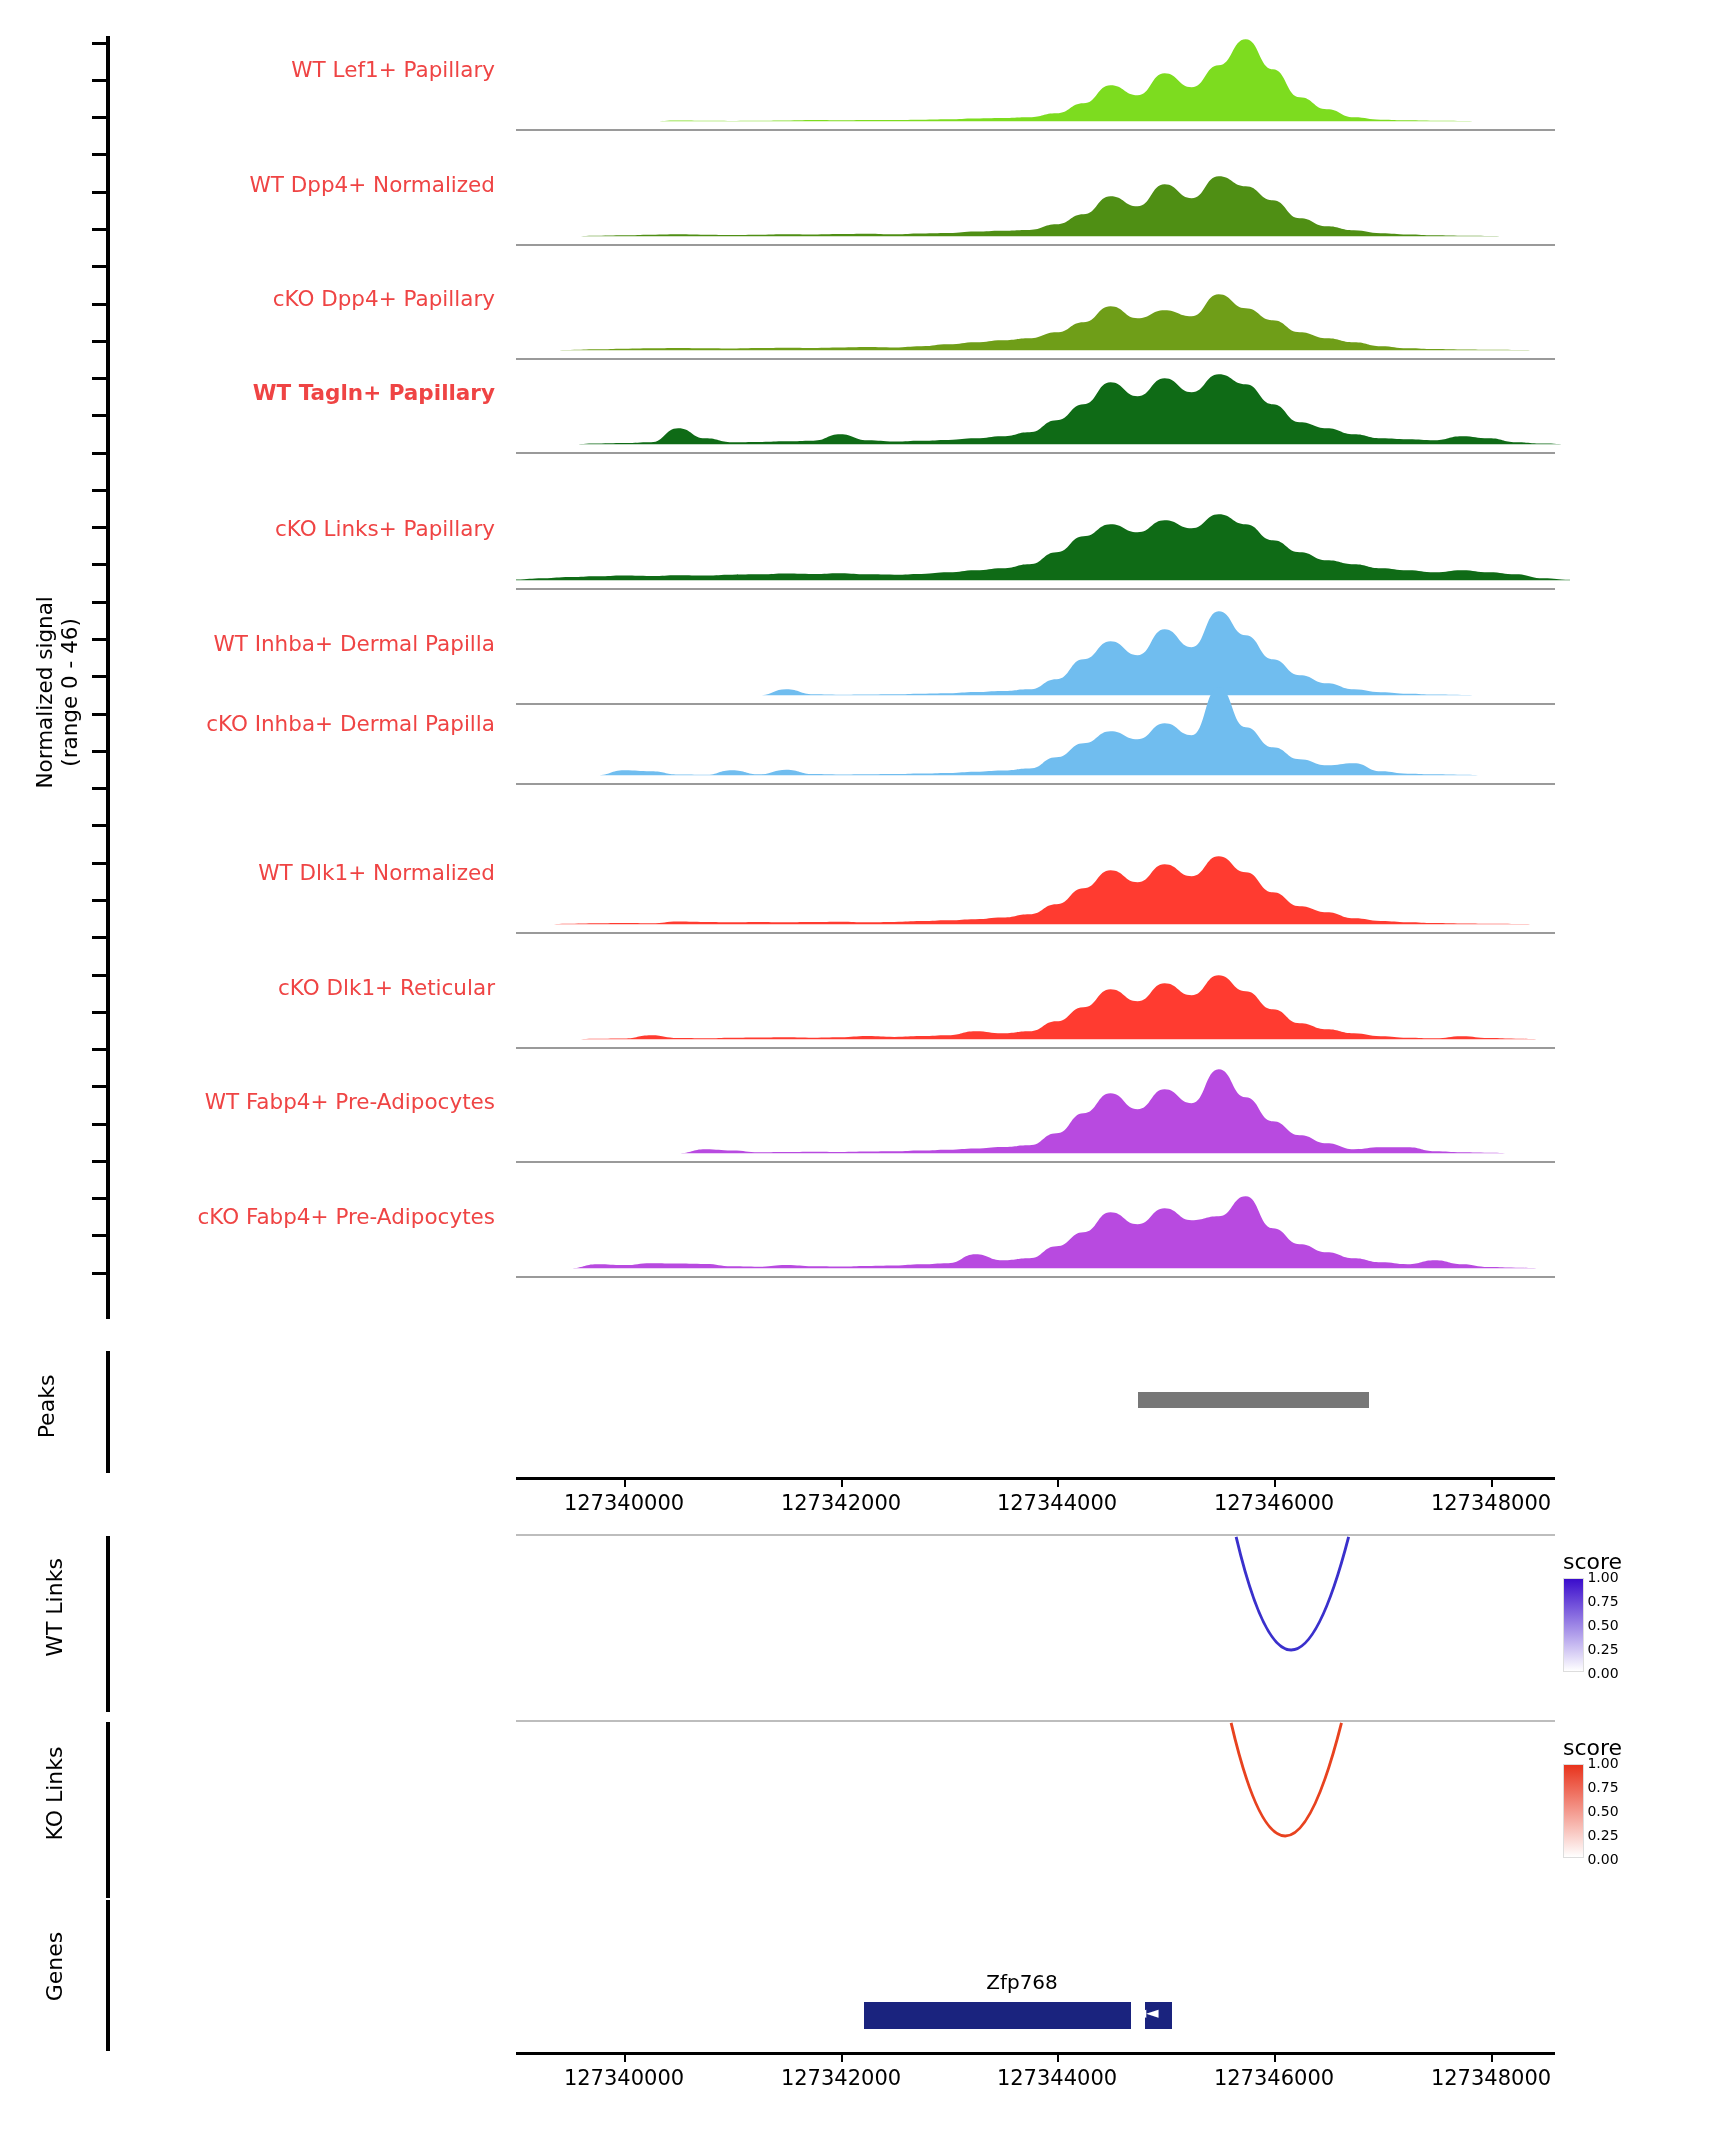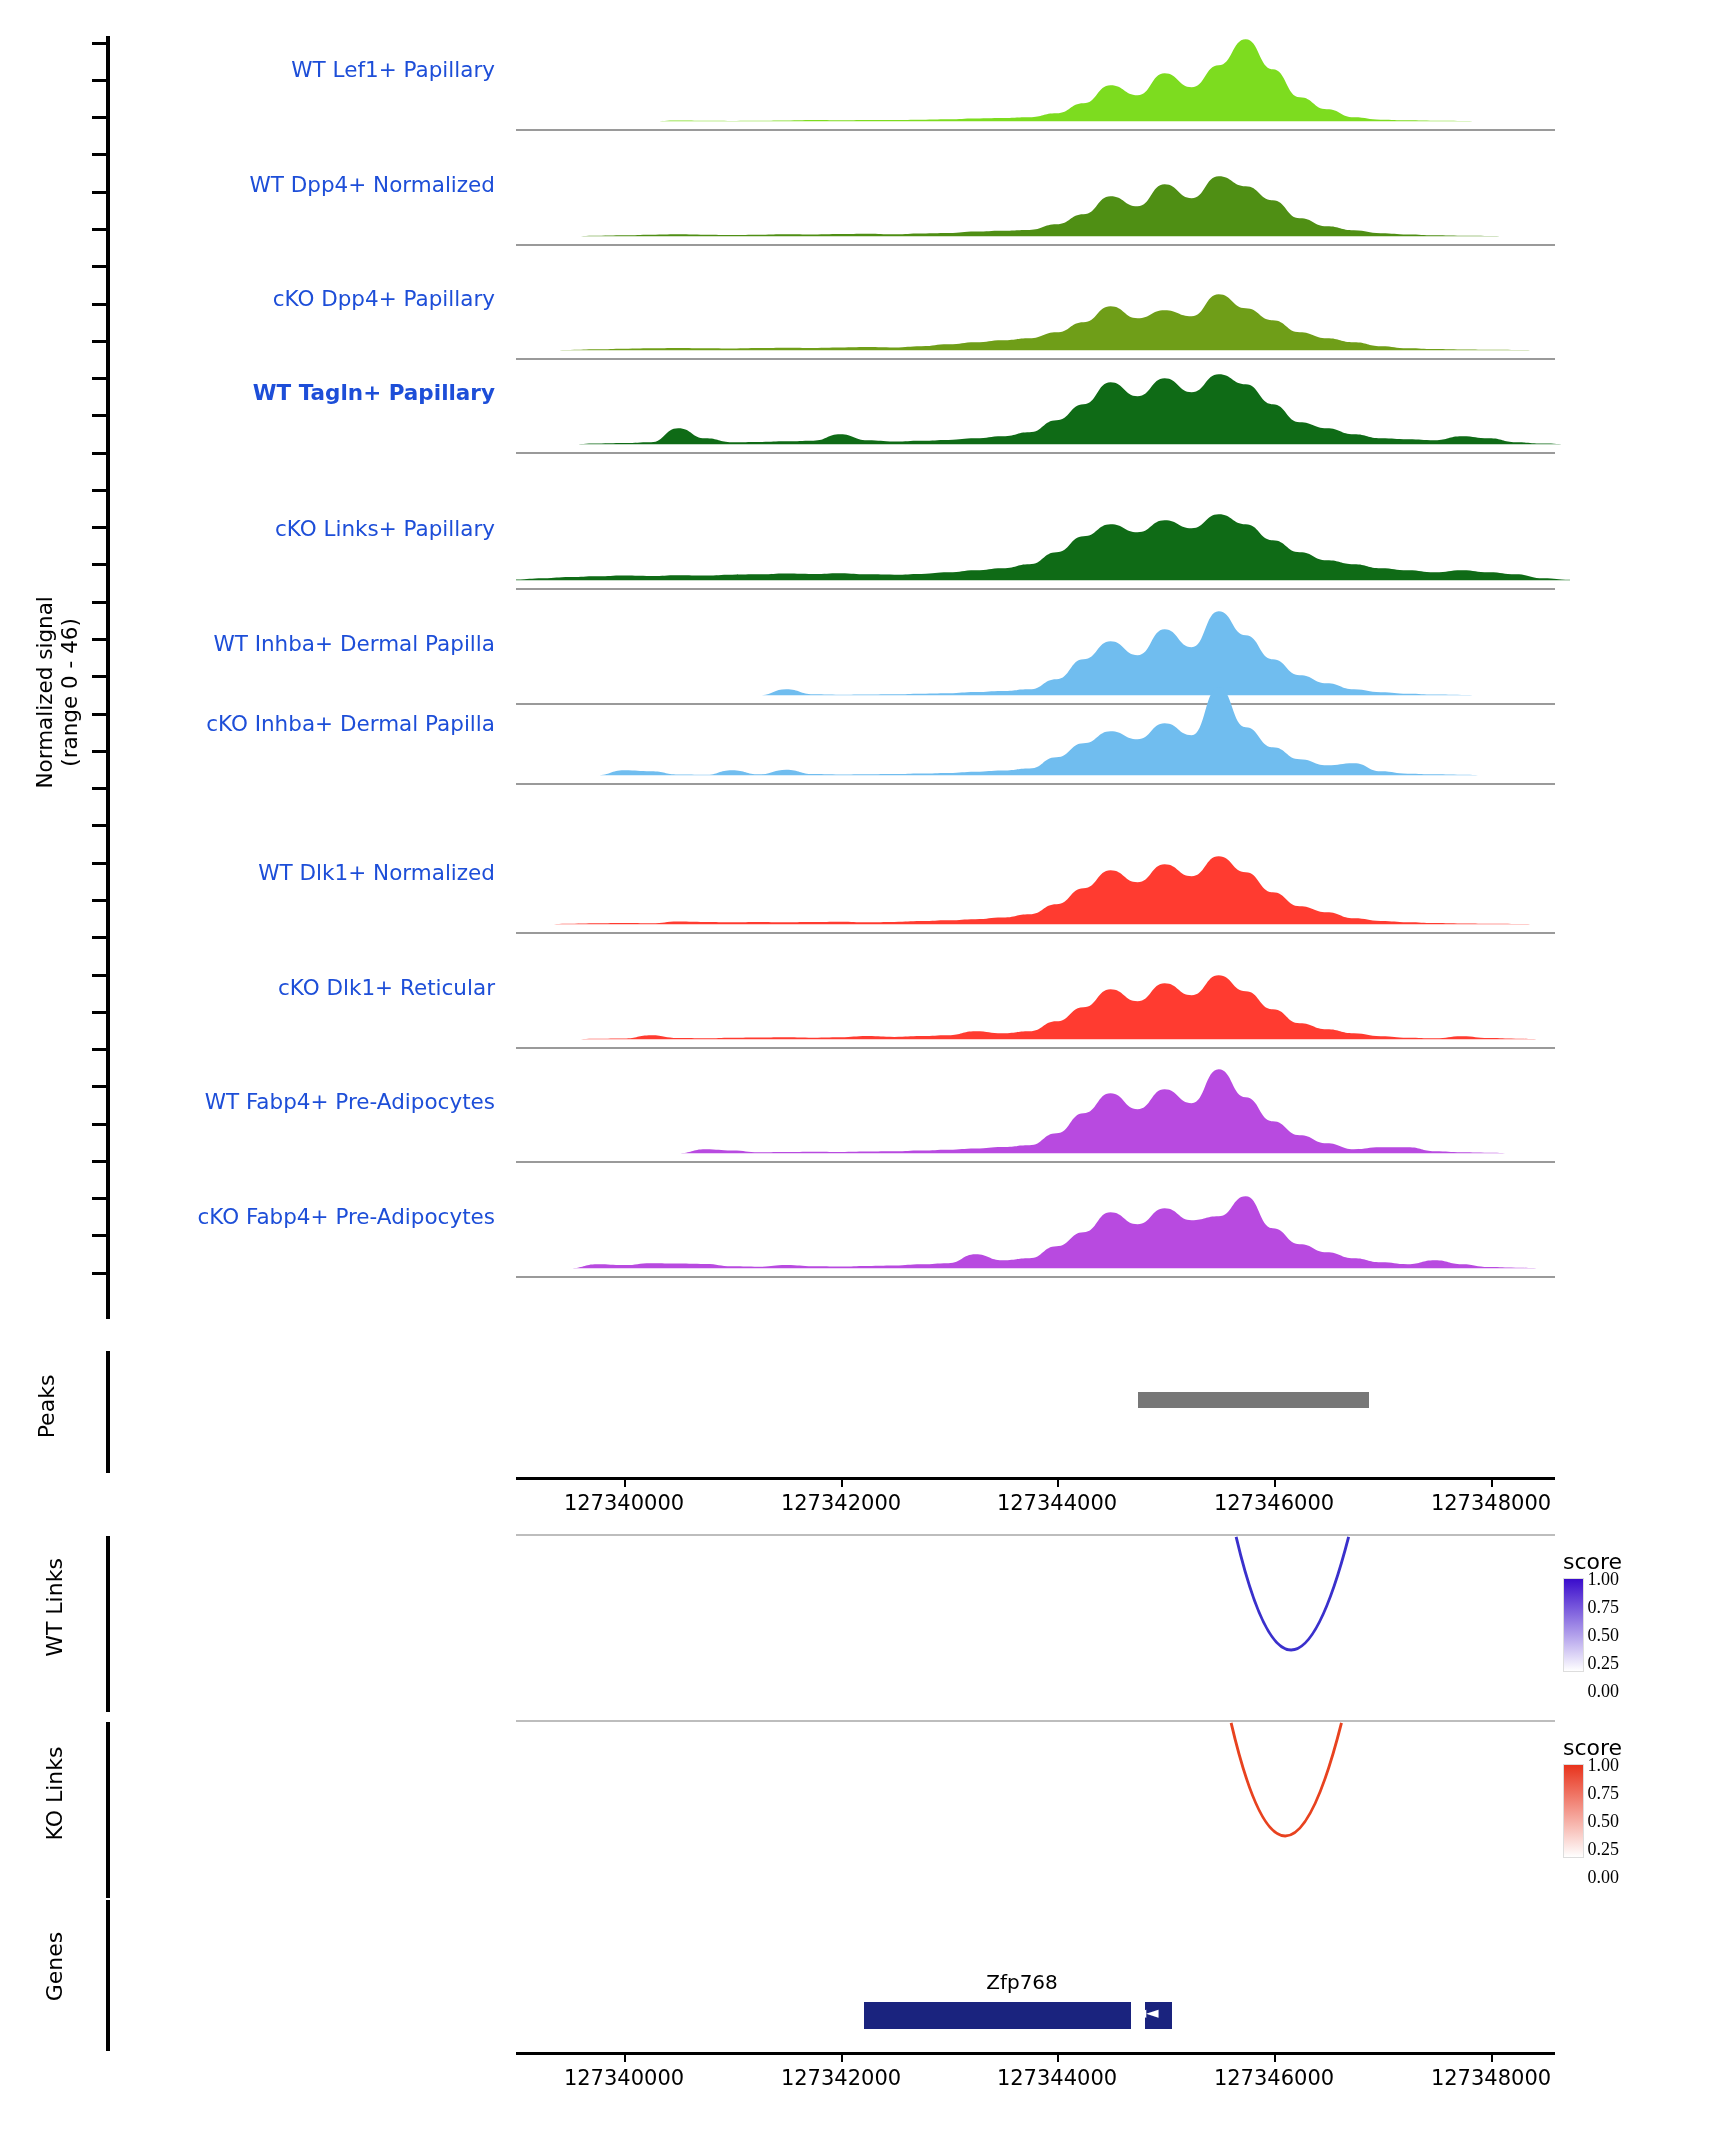--- a/index.html
+++ b/index.html
@@ -13,21 +13,21 @@
     position:absolute;left:-151px;top:165px;width:373px;
     transform:rotate(-90deg);
     text-align:center;font-size:21.5px;line-height:1.18;color:#000;
   }
   .axis-spine{position:absolute;left:106px;top:36px;width:3.6px;height:1283px;background:#000;}
   .tick{position:absolute;left:92px;width:17px;height:2.9px;background:#000;}
 
   .track{position:absolute;left:115px;width:1606px;height:115px;}
   .track .tname{
     position:absolute;right:1226px;top:32px;width:401px;text-align:right;
-    font-size:21.5px;color:#1d4ed8;white-space:nowrap;
+    font-size:21.5px;color:#ef4444;white-space:nowrap;
   }
   .track .plot{position:absolute;left:401px;top:0;width:1054px;height:115px;}
   .track .baseline{position:absolute;left:401px;bottom:9.3px;width:1039px;height:1.4px;background:#9a9a9a;}
   .track svg{position:absolute;left:0;top:0;width:100%;height:100%;display:block;}
 
   
   #peaks-panel{position:absolute;left:0;top:1344px;width:1721px;height:136px;}
   #peaks-panel .spine{position:absolute;left:106px;top:7.2px;width:3.6px;height:122px;background:#000;}
   #peaks-panel .plab{
     position:absolute;left:-18px;top:50px;width:129px;text-align:center;
@@ -48,21 +48,21 @@
     transform:rotate(-90deg);font-size:22px;
   }
   .linkpanel .lplot{position:absolute;left:516px;top:7.2px;width:1039px;height:179px;}
   .linkpanel .ltop{position:absolute;left:0;top:0;width:100%;height:2.2px;background:#bdbdbd;}
   .linkpanel svg{position:absolute;left:0;top:0;width:100%;height:100%;}
 
   .legend{position:absolute;width:172px;}
   .legend .ltitle{font-size:22px;margin-bottom:4.3px;}
   .legend .bar{position:absolute;left:0;top:29px;width:18.6px;height:92px;}
   .legend .ticks{position:absolute;left:24.4px;top:21.5px;}
-  .legend .ticks div{font-size:18px;line-height:1;margin-bottom:10px;font-family:Liberation Serif, serif;}
+  .legend .ticks div{font-size:14px;line-height:1;margin-bottom:10px;}
 
   
   #genes-panel{position:absolute;left:0;top:1893px;width:1721px;height:165px;}
   #genes-panel .spine{position:absolute;left:106px;top:7.2px;width:3.6px;height:151px;background:#000;}
   #genes-panel .glab{
     position:absolute;left:-32px;top:61px;width:172px;text-align:center;
     transform:rotate(-90deg);font-size:22px;
   }
   .generow{position:absolute;left:866px;top:2000px;height:27px;}
   .genebody{position:absolute;left:0;top:5.7px;height:16px;background:#1a237e;}

